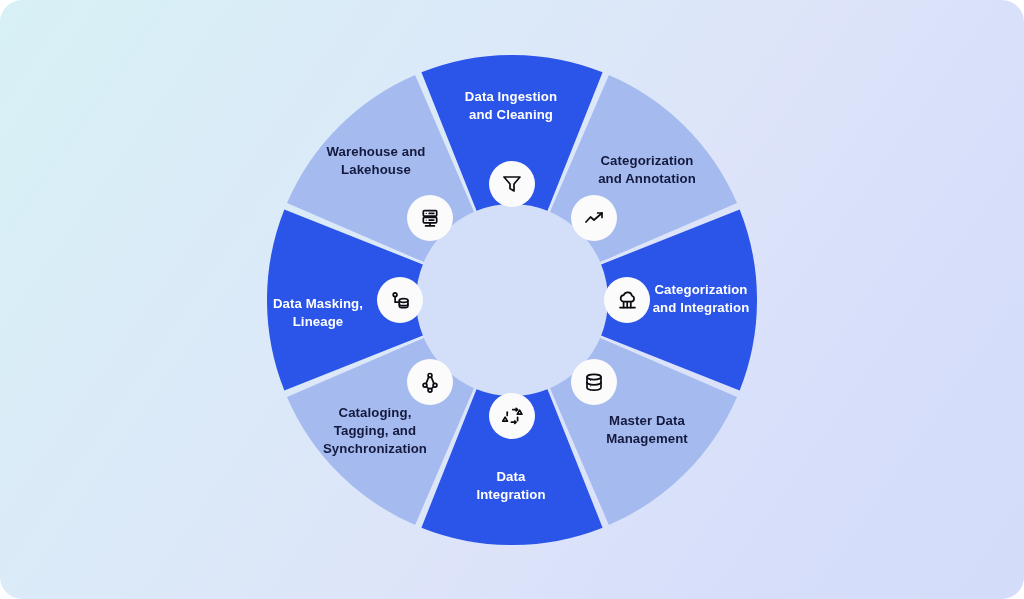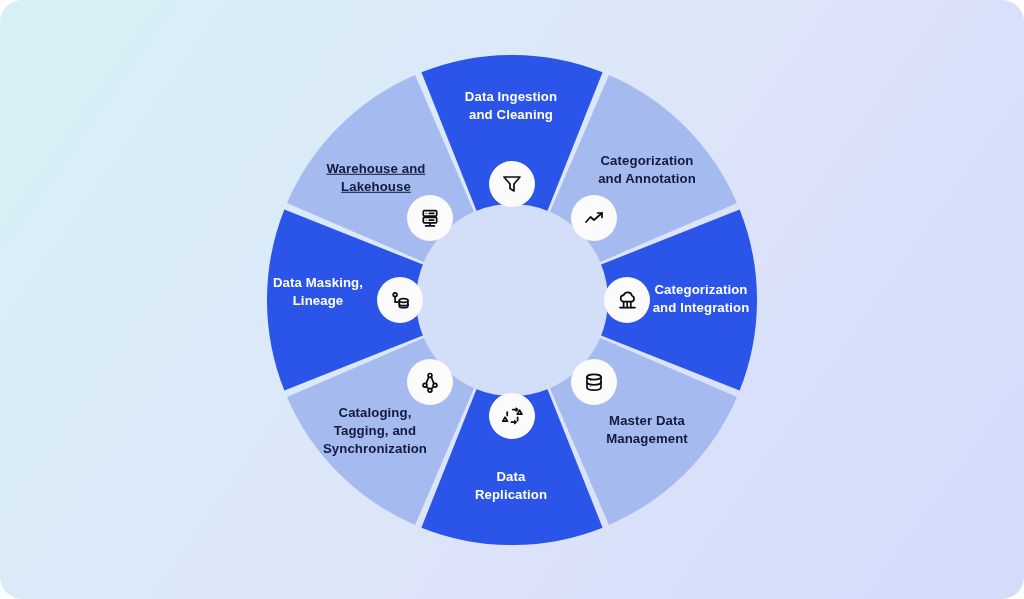--- a/index.html
+++ b/index.html
@@ -92,27 +92,27 @@
   <div id="labels-layer">
       <div class="seg-label on-dark" style="left: 511px; top: 106px; width: 150px;">Data Ingestion
 and Cleaning</div>
       <div class="seg-label on-light" style="left: 647px; top: 170px; width: 150px;">Categorization
 and Annotation</div>
       <div class="seg-label on-dark" style="left: 701px; top: 299px; width: 150px;">Categorization
 and Integration</div>
       <div class="seg-label on-light" style="left: 647px; top: 430px; width: 150px; text-align: center;">Master Data
 Management</div>
       <div class="seg-label on-dark" style="left: 511px; top: 486px; width: 150px;">Data
-Replication</div>
+Integration</div>
       <div class="seg-label on-light" style="left: 375px; top: 431px; width: 150px;">Cataloging,
 Tagging, and
 Synchronization</div>
-      <div class="seg-label on-dark" style="left: 318px; top: 292px; width: 150px;">Data Masking,
+      <div class="seg-label on-dark" style="left: 318px; top: 313px; width: 150px;">Data Masking,
 Lineage</div>
-      <div class="seg-label on-light" style="left: 376px; top: 178px; width: 150px; text-decoration: underline;">Warehouse and
+      <div class="seg-label on-light" style="left: 376px; top: 161px; width: 150px;">Warehouse and
 Lakehouse</div>
     </div>
   <div id="icons-layer">
       <div class="icon-bubble" style="left: 512px; top: 184px; background: rgb(251, 251, 251);">
         <svg viewBox="0 0 22 22">
           <path d="M3 4h16l-6 7v7l-4-2.4V11z"></path>
         </svg>
       </div>
       <div class="icon-bubble" style="left: 594px; top: 218px; background: rgb(251, 251, 251);">
         <svg viewBox="0 0 22 22">

